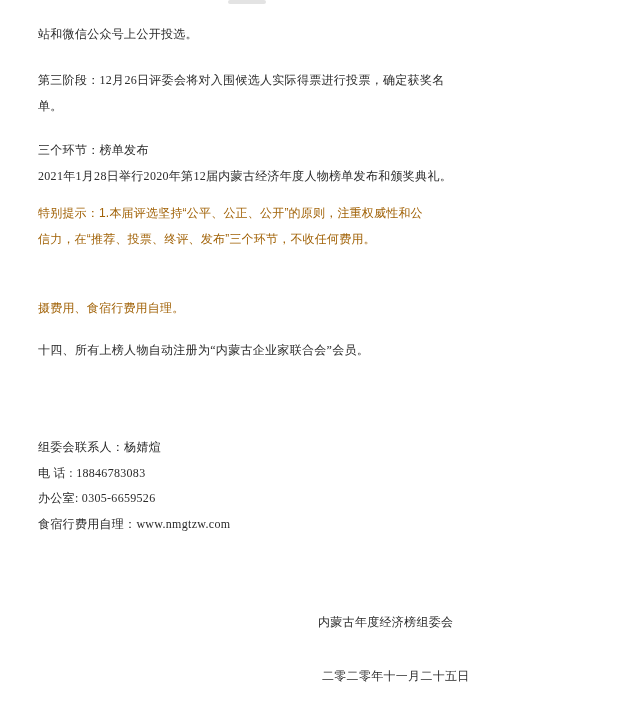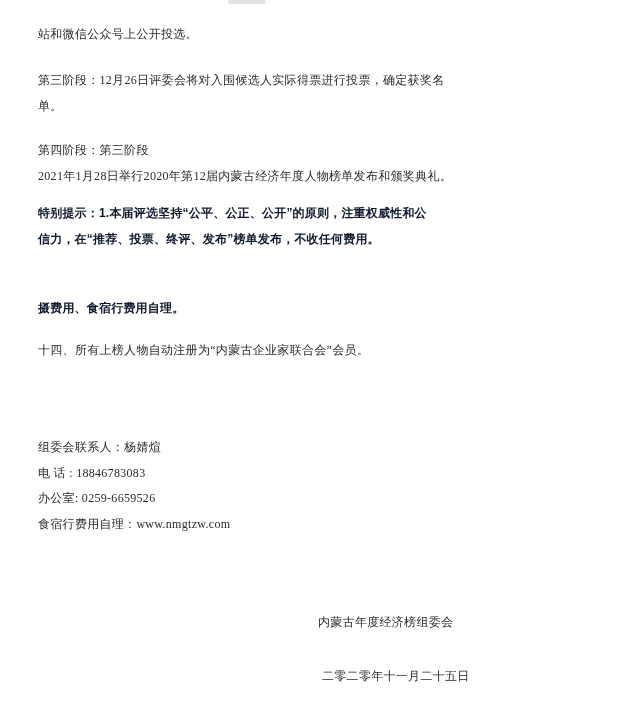--- a/index.html
+++ b/index.html
@@ -20,22 +20,22 @@
     white-space: pre;
     font-size: 12px;
     line-height: 24px;
     letter-spacing: 0.3px;
   }
   .reg {
     color: #2a2a2a;
   }
   .bold {
     font-family: "Liberation Sans", "DejaVu Sans", sans-serif;
-    font-weight: 700;
-    color: #0f172a;
+    font-weight: 400;
+    color: #a16207;
     letter-spacing: 0.2px;
   }
   .smudge {
     position: absolute;
     top: 0;
     left: 228px;
     width: 38px;
     height: 4px;
     background: #cccccc;
     opacity: 0.55;
@@ -47,31 +47,31 @@
 
 <div class="page">
 
   <div class="smudge"></div>
 
   <div class="line reg" style="top:22px;  left:38px;">站和微信公众号上公开投选。</div>
 
   <div class="line reg" style="top:68px;  left:38px;">第三阶段：12月26日评委会将对入围候选人实际得票进行投票，确定获奖名</div>
   <div class="line reg" style="top:94px;  left:38px;">单。</div>
 
-  <div class="line reg" style="top:138px; left:38px;">第四阶段：第三阶段</div>
+  <div class="line reg" style="top:138px; left:38px;">三个环节：榜单发布</div>
   <div class="line reg" style="top:164px; left:38px;">2021年1月28日举行2020年第12届内蒙古经济年度人物榜单发布和颁奖典礼。</div>
 
   <div class="line bold" style="top:201px; left:38px;">特别提示：1.本届评选坚持“公平、公正、公开”的原则，注重权威性和公</div>
-  <div class="line bold" style="top:227px; left:38px;">信力，在“推荐、投票、终评、发布”榜单发布，不收任何费用。</div>
+  <div class="line bold" style="top:227px; left:38px;">信力，在“推荐、投票、终评、发布”三个环节，不收任何费用。</div>
 
   <div class="line bold" style="top:296px; left:38px;">摄费用、食宿行费用自理。</div>
 
   <div class="line reg" style="top:338px; left:38px;">十四、所有上榜人物自动注册为“内蒙古企业家联合会”会员。</div>
 
   <div class="line reg" style="top:435px; left:38px;">组委会联系人：杨婧煊</div>
   <div class="line reg" style="top:461px; left:38px;">电 话 : 18846783083</div>
-  <div class="line reg" style="top:486px; left:38px;">办公室: 0259-6659526</div>
+  <div class="line reg" style="top:486px; left:38px;">办公室: 0305-6659526</div>
   <div class="line reg" style="top:512px; left:38px;">食宿行费用自理：www.nmgtzw.com</div>
 
   <div class="line reg" style="top:610px; left:318px;">内蒙古年度经济榜组委会</div>
   <div class="line reg" style="top:664px; left:322px;">二零二零年十一月二十五日</div>
 
 </div>
 
 </body></html>

